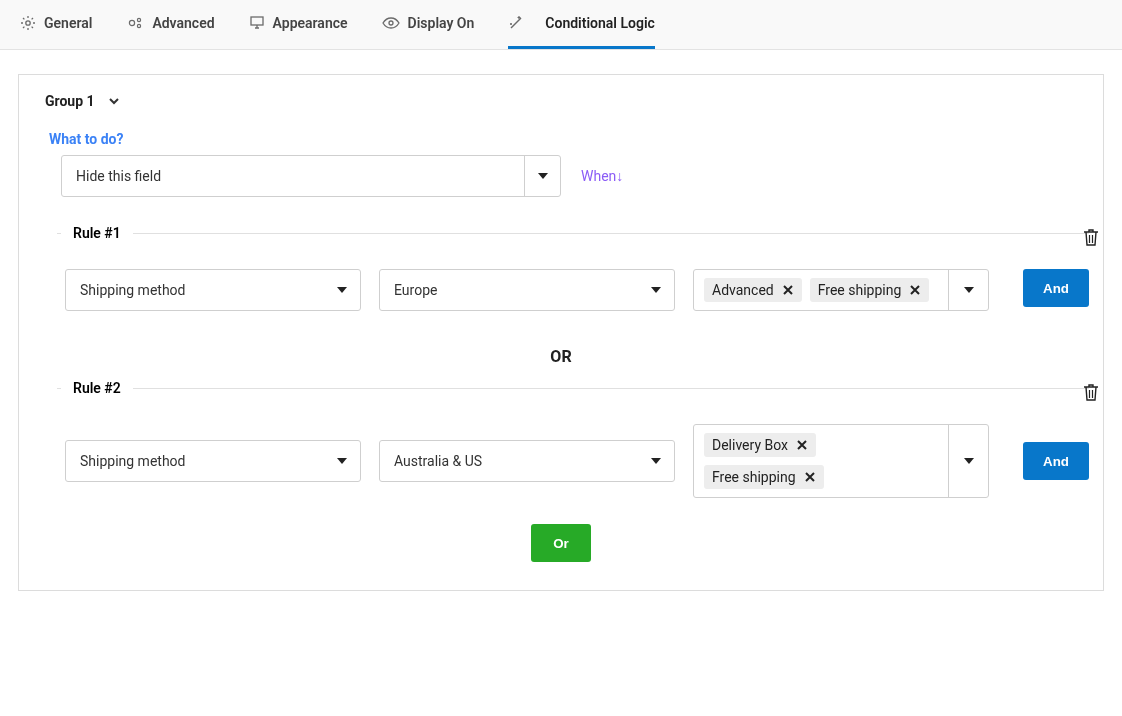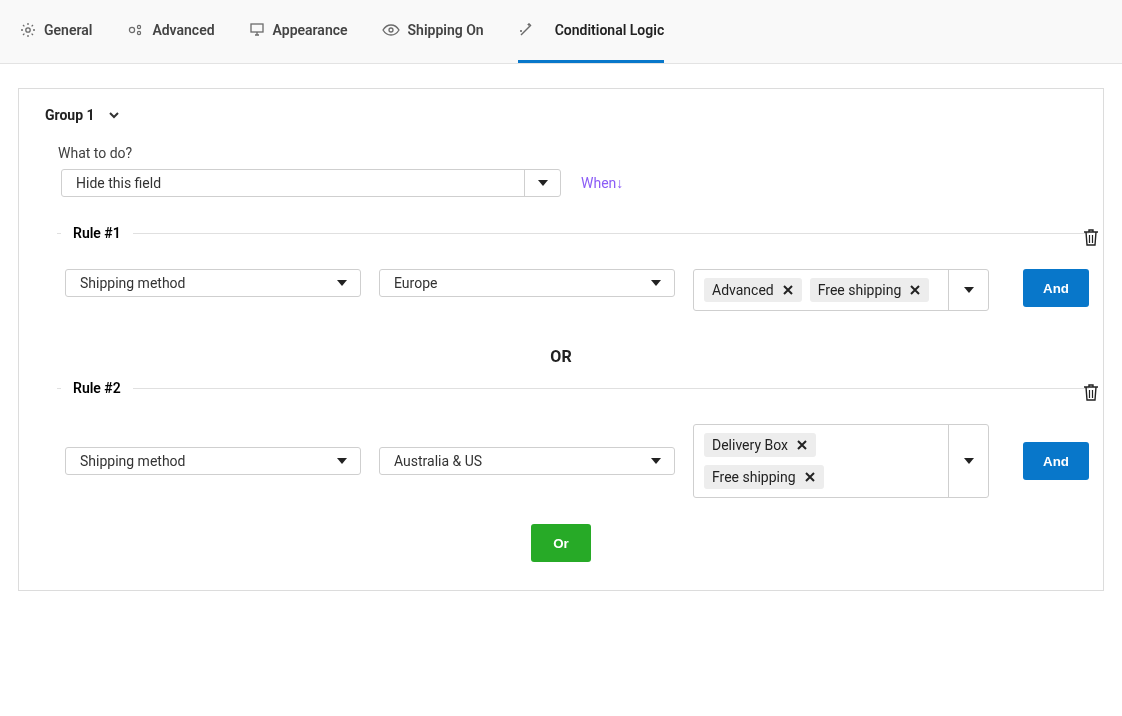--- a/index.html
+++ b/index.html
@@ -11,21 +11,21 @@
     background: #fff;
     width: 1122px;
   }
   .tabbar {
     display: flex;
     align-items: center;
     gap: 34px;
     padding: 0 20px;
     background: #f9f9f9;
     border-bottom: 1px solid #e3e3e3;
-    height: 64px;
+    height: 50px;
     font-weight: 500;
     color: #444;
   }
   .tab {
     display: flex;
     align-items: center;
     gap: 8px;
     height: 100%;
     font-weight: 600;
     color: #444;
@@ -39,25 +39,25 @@
     border: 1px solid #dcdcdc;
     background: #fff;
     padding: 18px 26px 28px 26px;
   }
   .group-header {
     display:flex; align-items:center; gap:12px;
     font-weight:700; color:#222;
     margin-bottom: 22px;
   }
   .group-header .chev { color:#333; display:inline-flex; cursor:pointer;}
-  .label { font-weight:400; color:#404040; margin-left:13px; margin-bottom:8px; }
+  .label { font-weight:700; color:#3b82f6; margin-left:4px; margin-bottom:8px; }
   .row1 { display:flex; align-items:center; gap:20px; margin-left:16px; }
   .select {
     position:relative;
-    height: 28px;
+    height: 42px;
     border:1px solid #cfcfcf;
     border-radius:3px;
     background:#fff;
     display:flex; align-items:center;
     cursor:pointer;
   }
   .select .text { padding: 0 14px; flex:1; color:#333; }
   .select .caret {
     width:36px; height:100%;
     border-left:1px solid #cfcfcf;
@@ -186,21 +186,21 @@
     </span>
     <span>Appearance</span>
   </div>
   <div class="tab">
     <span class="icon">
       <svg width="18" height="16" viewBox="0 0 18 16">
           <path fill="none" stroke="currentColor" stroke-width="1.3" d="M1 8s3-5 8-5 8 5 8 5-3 5-8 5-8-5-8-5z"></path>
           <circle cx="9" cy="8" r="2" fill="none" stroke="currentColor" stroke-width="1.3"></circle>
         </svg>
     </span>
-    <span>Shipping On</span>
+    <span>Display On</span>
   </div>
   <div class="tab active">
     <span class="icon">
       <svg width="16" height="16" viewBox="0 0 16 16">
           <path stroke="currentColor" stroke-width="1.4" d="M3 13L13 3"></path>
           <path stroke="currentColor" stroke-width="1.2" d="M11 1v3M9.5 2.5h3M3 8v2M2 9h2"></path>
         </svg>
     </span>
     <span>Conditional Logic</span>
   </div>

